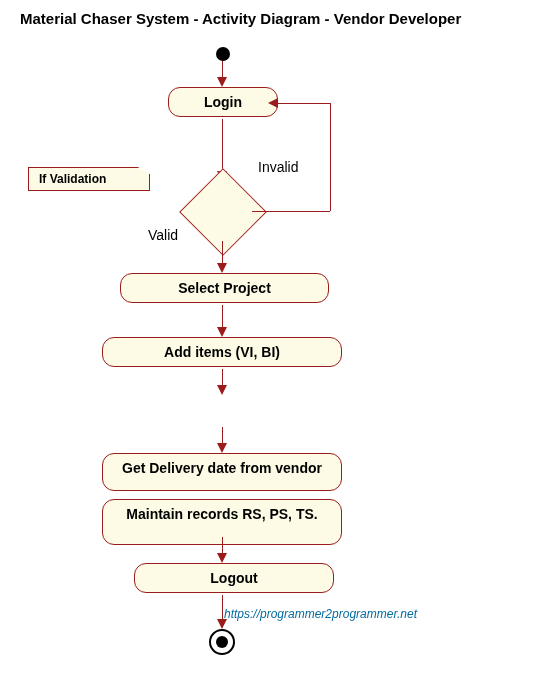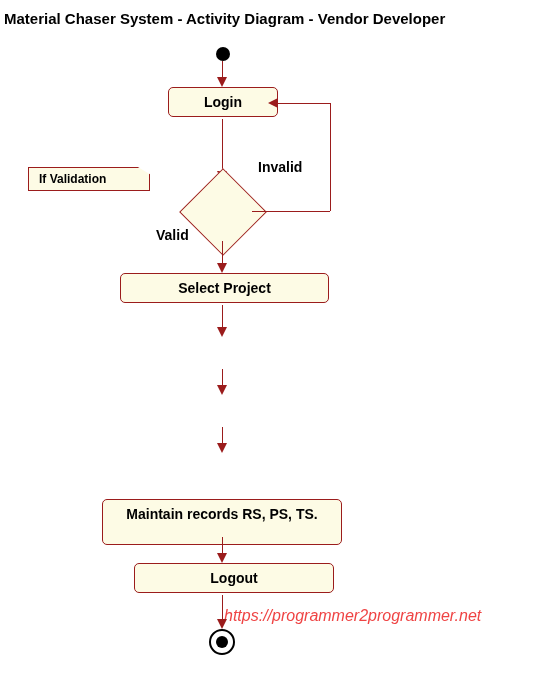--- a/index.html
+++ b/index.html
@@ -6,32 +6,32 @@
     font-family: Arial, sans-serif;
     background: #fff;
     margin: 0;
     width: 534px;
     height: 676px;
     position: relative;
   }
   .title {
     font-weight: bold;
     font-size: 15px;
-    padding: 10px 4px;
+    padding: 10px 20px;
   }
   .diagram {
     position: relative;
     width: 534px;
     height: 640px;
   }
   .node {
     position: absolute;
     background: #fdfbe5;
     border: 1px solid #9b1c1c;
-    border-radius: 5px;
+    border-radius: 12px;
     padding: 6px 12px;
     font-size: 14px;
     font-weight: bold;
     text-align: center;
     box-sizing: border-box;
   }
   .diamond {
     position: absolute;
     width: 60px;
     height: 60px;
@@ -44,21 +44,21 @@
     background: #fdfbe5;
     border: 1px solid #9b1c1c;
     padding: 4px 10px;
     font-size: 12px;
     font-weight: bold;
     clip-path: polygon(0 0, 90% 0, 100% 30%, 100% 100%, 0 100%);
   }
   .label {
     position: absolute;
     font-size: 14px;
-    font-weight: bold;
+    font-weight: normal;
   }
   .initial {
     position: absolute;
     width: 14px;
     height: 14px;
     background: #000;
     border-radius: 50%;
   }
   .final {
     position: absolute;
@@ -98,23 +98,23 @@
   .arrowhead-right {
     position: absolute;
     width: 0;
     height: 0;
     border-top: 5px solid transparent;
     border-bottom: 5px solid transparent;
     border-left: 10px solid #9b1c1c;
   }
   .watermark {
     position: absolute;
-    color: #ef4444;
+    color: #0369a1;
     font-style: italic;
-    font-size: 16px;
+    font-size: 12px;
   }
 </style>
 </head>
 <body>
 
 <div class="title">Material Chaser System - Activity Diagram - Vendor Developer</div>
 
 <div class="diagram">
 
   <div class="initial" style="left:216px; top:10px;"></div>
@@ -122,45 +122,47 @@
   <div class="arrowhead-down" style="left:217px; top:40px;"></div>
 
   <div class="node" style="left:168px; top:50px; width:110px;">Login</div>
 
   <div class="vline" style="left:222px; top:82px; height:56px;"></div>
   <div class="arrowhead-down" style="left:217px; top:134px;"></div>
 
   <div class="note" style="left:28px; top:130px; width:100px;">If Validation</div>
 
   <div class="label" style="left:258px; top:122px;">Invalid</div>
-  <div class="label" style="left:156px; top:190px;">Valid</div>
+  <div class="label" style="left:148px; top:190px;">Valid</div>
 
   <div class="diamond" style="left:192px; top:144px;"></div>
 
   <div class="hline" style="left:252px; top:174px; width:78px;"></div>
   <div class="vline" style="left:330px; top:66px; height:108px;"></div>
   <div class="hline" style="left:278px; top:66px; width:52px;"></div>
   <div class="arrowhead-right" style="left:268px; top:61px; transform:rotate(180deg);"></div>
 
   <div class="vline" style="left:222px; top:204px; height:24px;"></div>
   <div class="arrowhead-down" style="left:217px; top:226px;"></div>
 
   <div class="node" style="left:120px; top:236px; width:209px;">Select Project</div>
 
   <div class="vline" style="left:222px; top:268px; height:24px;"></div>
   <div class="arrowhead-down" style="left:217px; top:290px;"></div>
 
+  <div class="node" style="left:102px; top:300px; width:240px;">Add items (VI,  BI)</div>
 
   <div class="vline" style="left:222px; top:332px; height:18px;"></div>
   <div class="arrowhead-down" style="left:217px; top:348px;"></div>
 
 
   <div class="vline" style="left:222px; top:390px; height:18px;"></div>
   <div class="arrowhead-down" style="left:217px; top:406px;"></div>
 
+  <div class="node" style="left:102px; top:416px; width:240px; height:38px; overflow:hidden;">Get Delivery date from vendor</div>
 
   <div class="node" style="left:102px; top:462px; width:240px; height:46px; overflow:hidden;">Maintain records RS, PS, TS.</div>
 
   <div class="vline" style="left:222px; top:500px; height:18px;"></div>
   <div class="arrowhead-down" style="left:217px; top:516px;"></div>
 
   <div class="node" style="left:134px; top:526px; width:200px;">Logout</div>
 
   <div class="watermark" style="left:224px; top:570px;">https://programmer2programmer.net</div>
 

